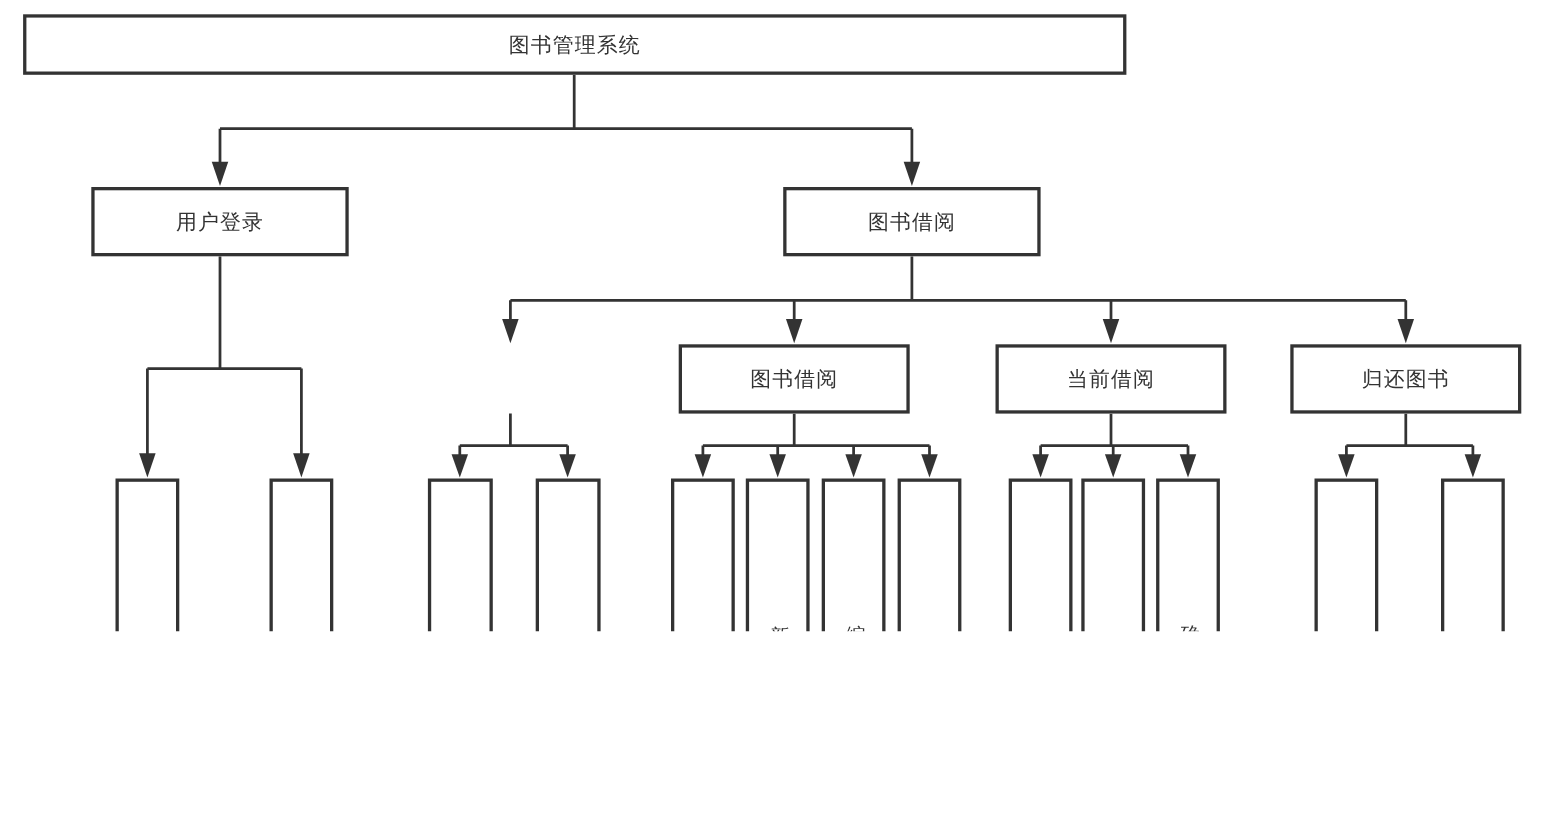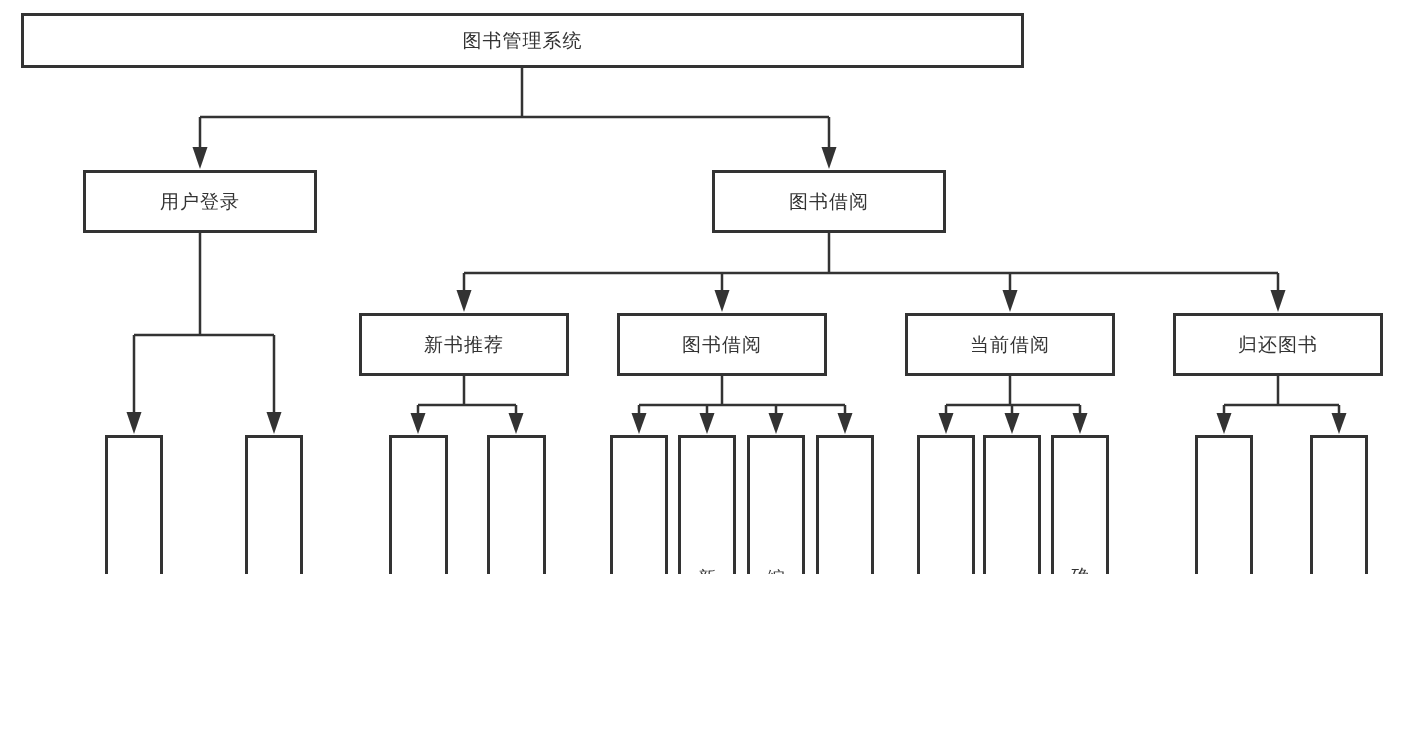--- a/index.html
+++ b/index.html
@@ -1,18 +1,18 @@
 <!DOCTYPE html>
 <html><head>
 <meta charset="utf-8">
 <style>
   html,body { margin:0; padding:0; background:#fff; }
   .canvas {
     position:relative; width:1405px; height:574px; background:#ffffff;
-    font-family:Liberation Serif, serif; color:#333333; overflow:hidden;
+    font-family:Liberation Mono, monospace; color:#333333; overflow:hidden;
   }
   .connectors { position:absolute; left:0; top:0; }
   .box {
     position:absolute; background:#ffffff; border:3px solid #333333;
     box-sizing:border-box; display:flex; align-items:center; justify-content:center;
   }
   .box.h span { font-size:19px; letter-spacing:1px; white-space:nowrap; }
   .box.v span {
     writing-mode:vertical-rl; text-orientation:mixed;
     font-size:18px; letter-spacing:7px; line-height:1;
@@ -63,23 +63,20 @@
     <span>图书管理系统</span>
   </div>
 
   <div class="box h" style="left:83px;top:170px;width:234px;height:63px">
     <span>用户登录</span>
   </div>
   <div class="box h" style="left:712px;top:170px;width:234px;height:63px">
     <span>图书借阅</span>
   </div>
 
-  <div class="box h" style="left:359px;top:313px;width:210px;height:63px">
-    <span>新书推荐</span>
-  </div>
   <div class="box h" style="left:905px;top:313px;width:210px;height:63px">
     <span>当前借阅</span>
   </div>
   <div class="box h" style="left:617px;top:313px;width:210px;height:63px">
     <span>图书借阅</span>
   </div>
   <div class="box h" style="left:1173px;top:313px;width:210px;height:63px">
     <span>归还图书</span>
   </div>
 

